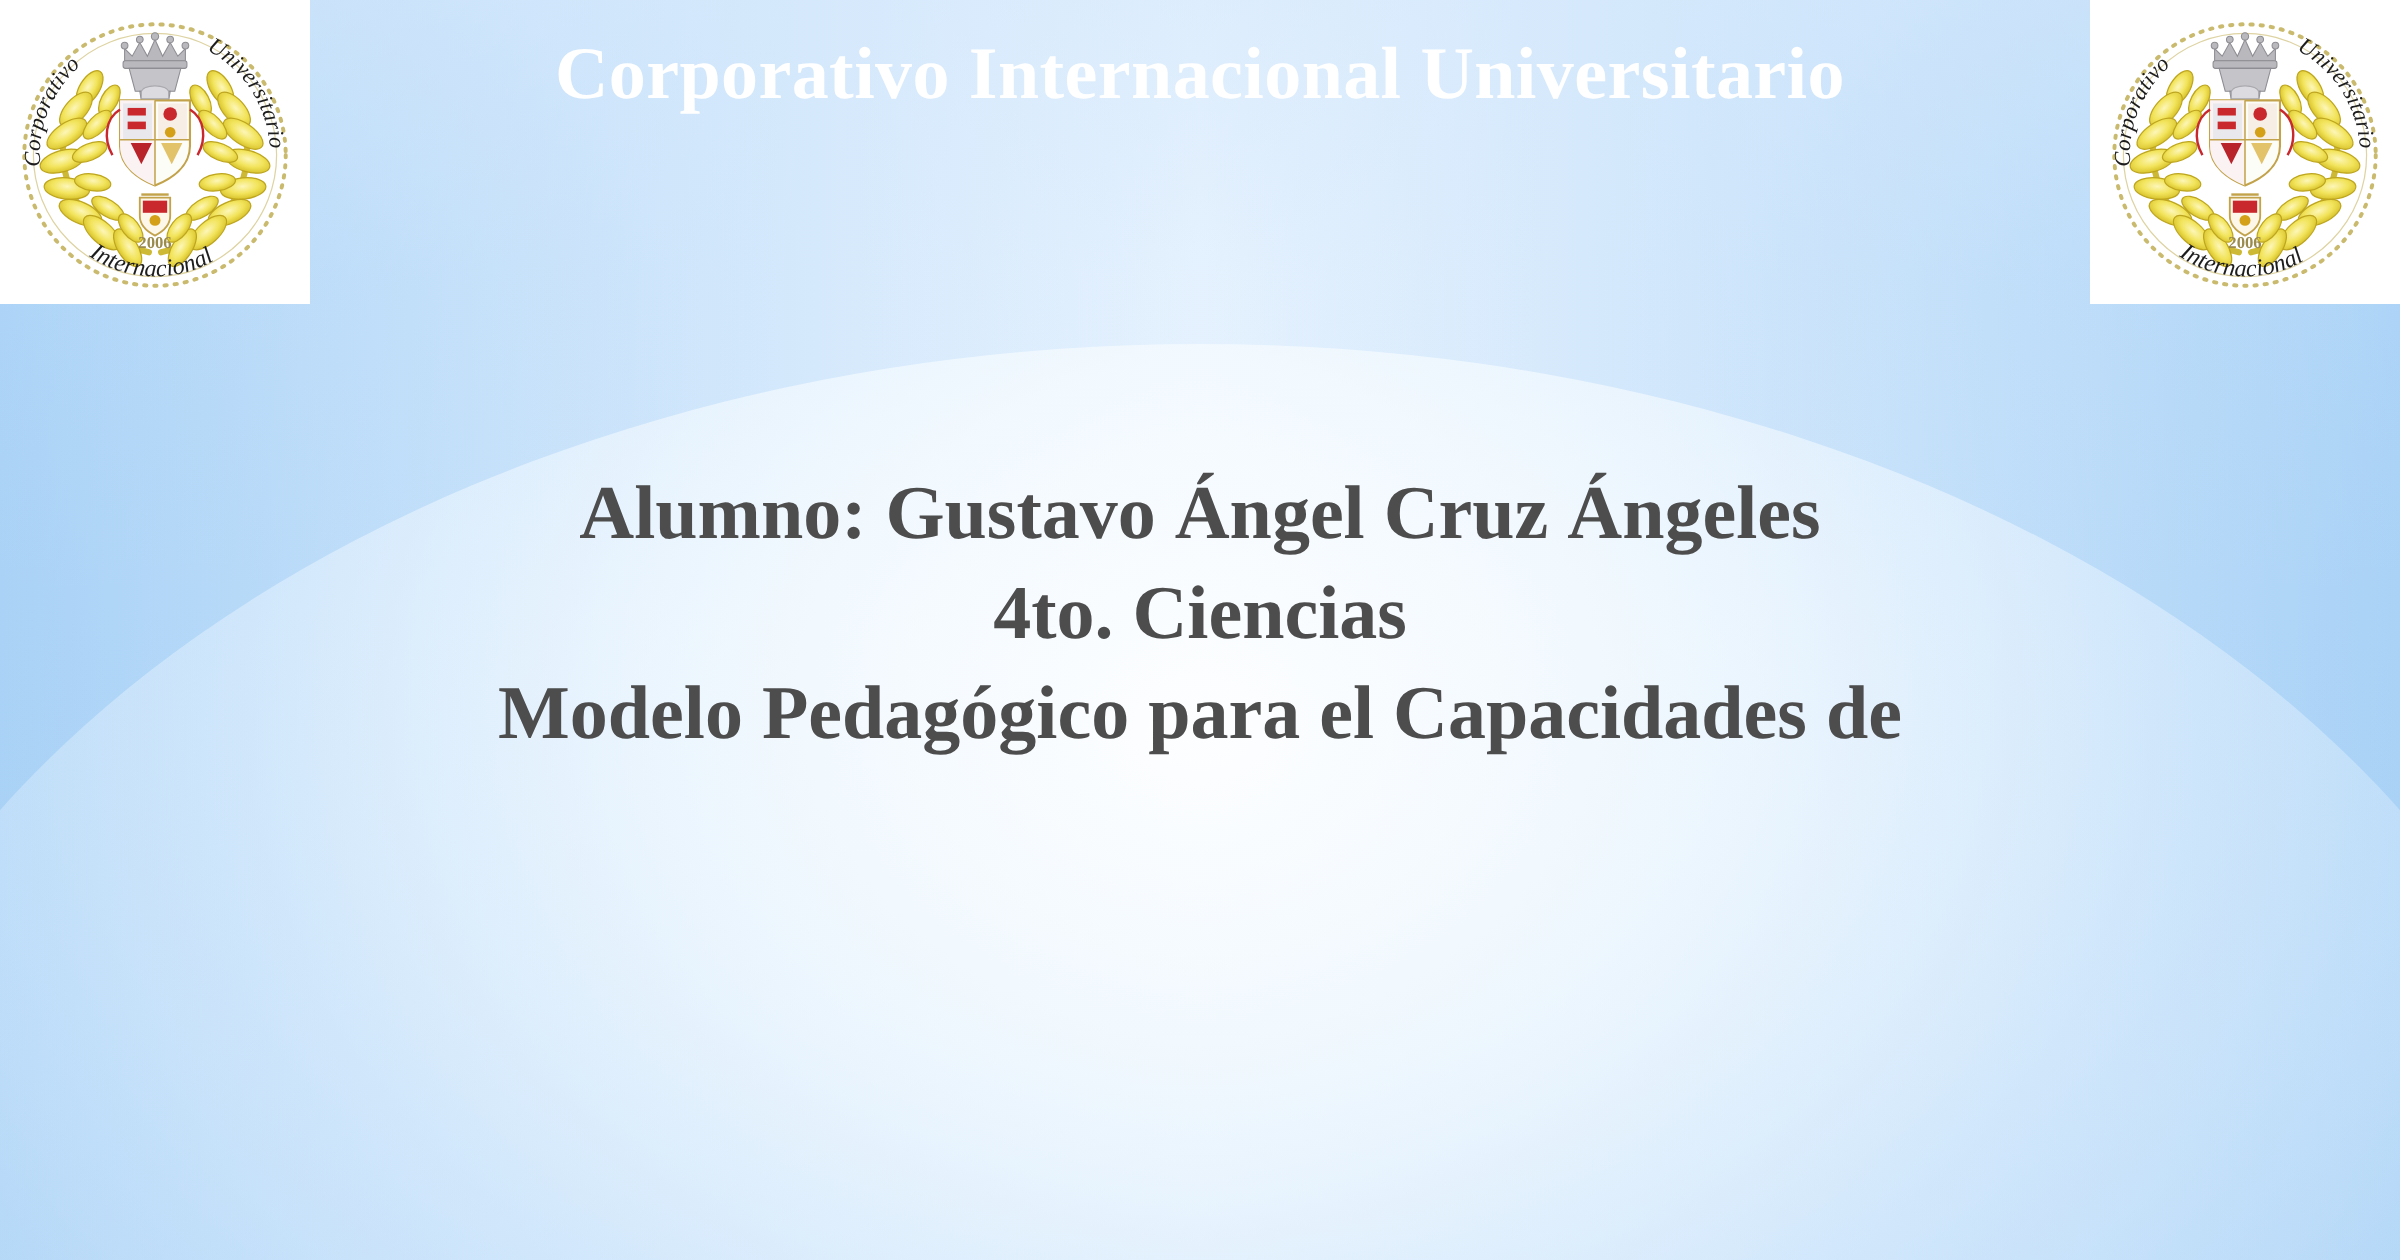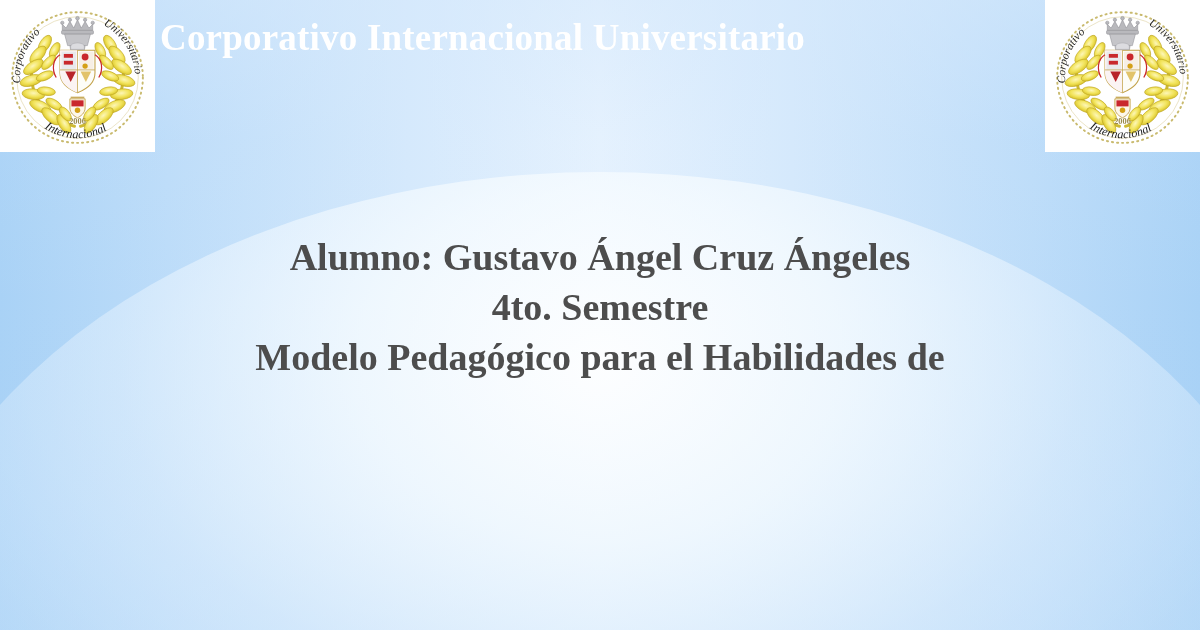--- a/index.html
+++ b/index.html
@@ -70,21 +70,21 @@
   .logo-box.left  { left: 0; }
   .logo-box.right { right: 0; width: 155px; }
   .logo-box svg { display: block; width: 100%; height: 100%; }
 
   
   .header-title {
     position: absolute;
     top: 16px;
     left: 160px;
     right: 160px;
-    text-align: left;
+    text-align: center;
     color: #ffffff;
     font-size: 37px;
     font-weight: bold;
     line-height: 44px;
     letter-spacing: 0.2px;
     white-space: nowrap;
   }
 
   
   .body-block {
@@ -330,17 +330,17 @@
       <text font-family="Liberation Serif, serif" font-size="16" font-style="italic" fill="#1d1d1d">
         <textPath href="#arcBottomR" startOffset="22%">Internacional</textPath>
       </text>
     </svg>
   </div>
 
   <div class="header-title">Corporativo Internacional Universitario</div>
 
   <div class="body-block">
     <span class="body-line">Alumno: Gustavo Ángel Cruz Ángeles</span>
-    <span class="body-line">4to. Semestre</span>
-    <span class="body-line">Modelo Pedagógico para el Habilidades de</span>
+    <span class="body-line">4to. Ciencias</span>
+    <span class="body-line">Modelo Pedagógico para el Capacidades de</span>
   </div>
 
 </div>
 
 </body></html>

